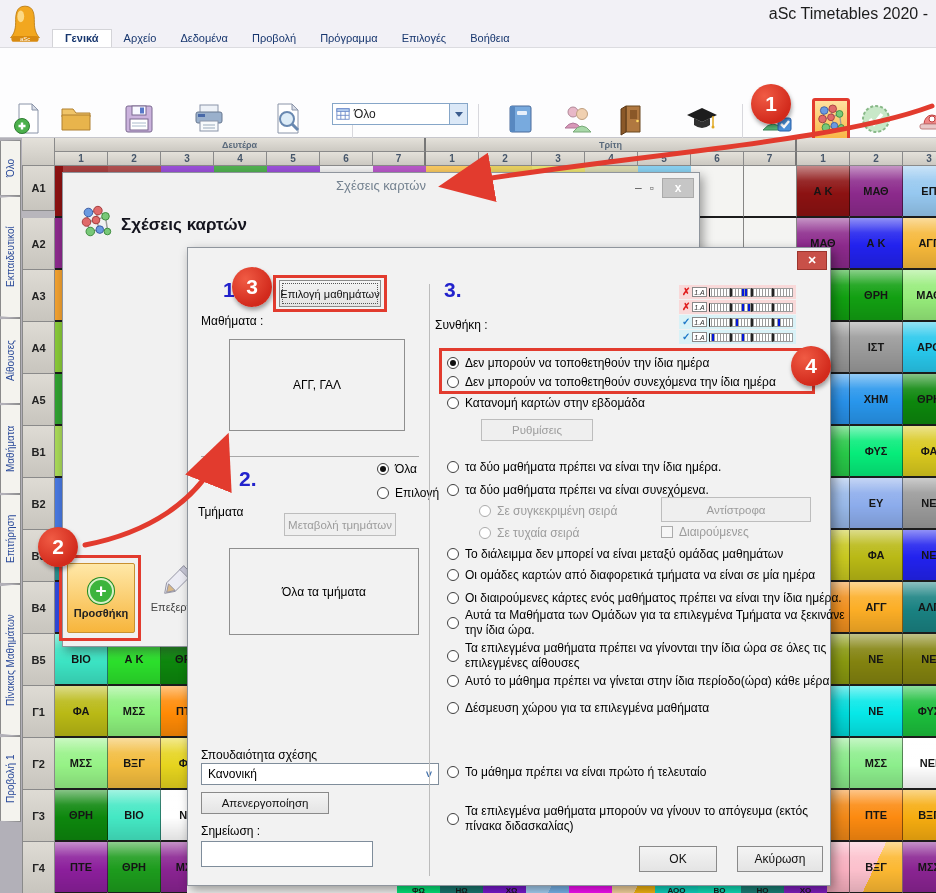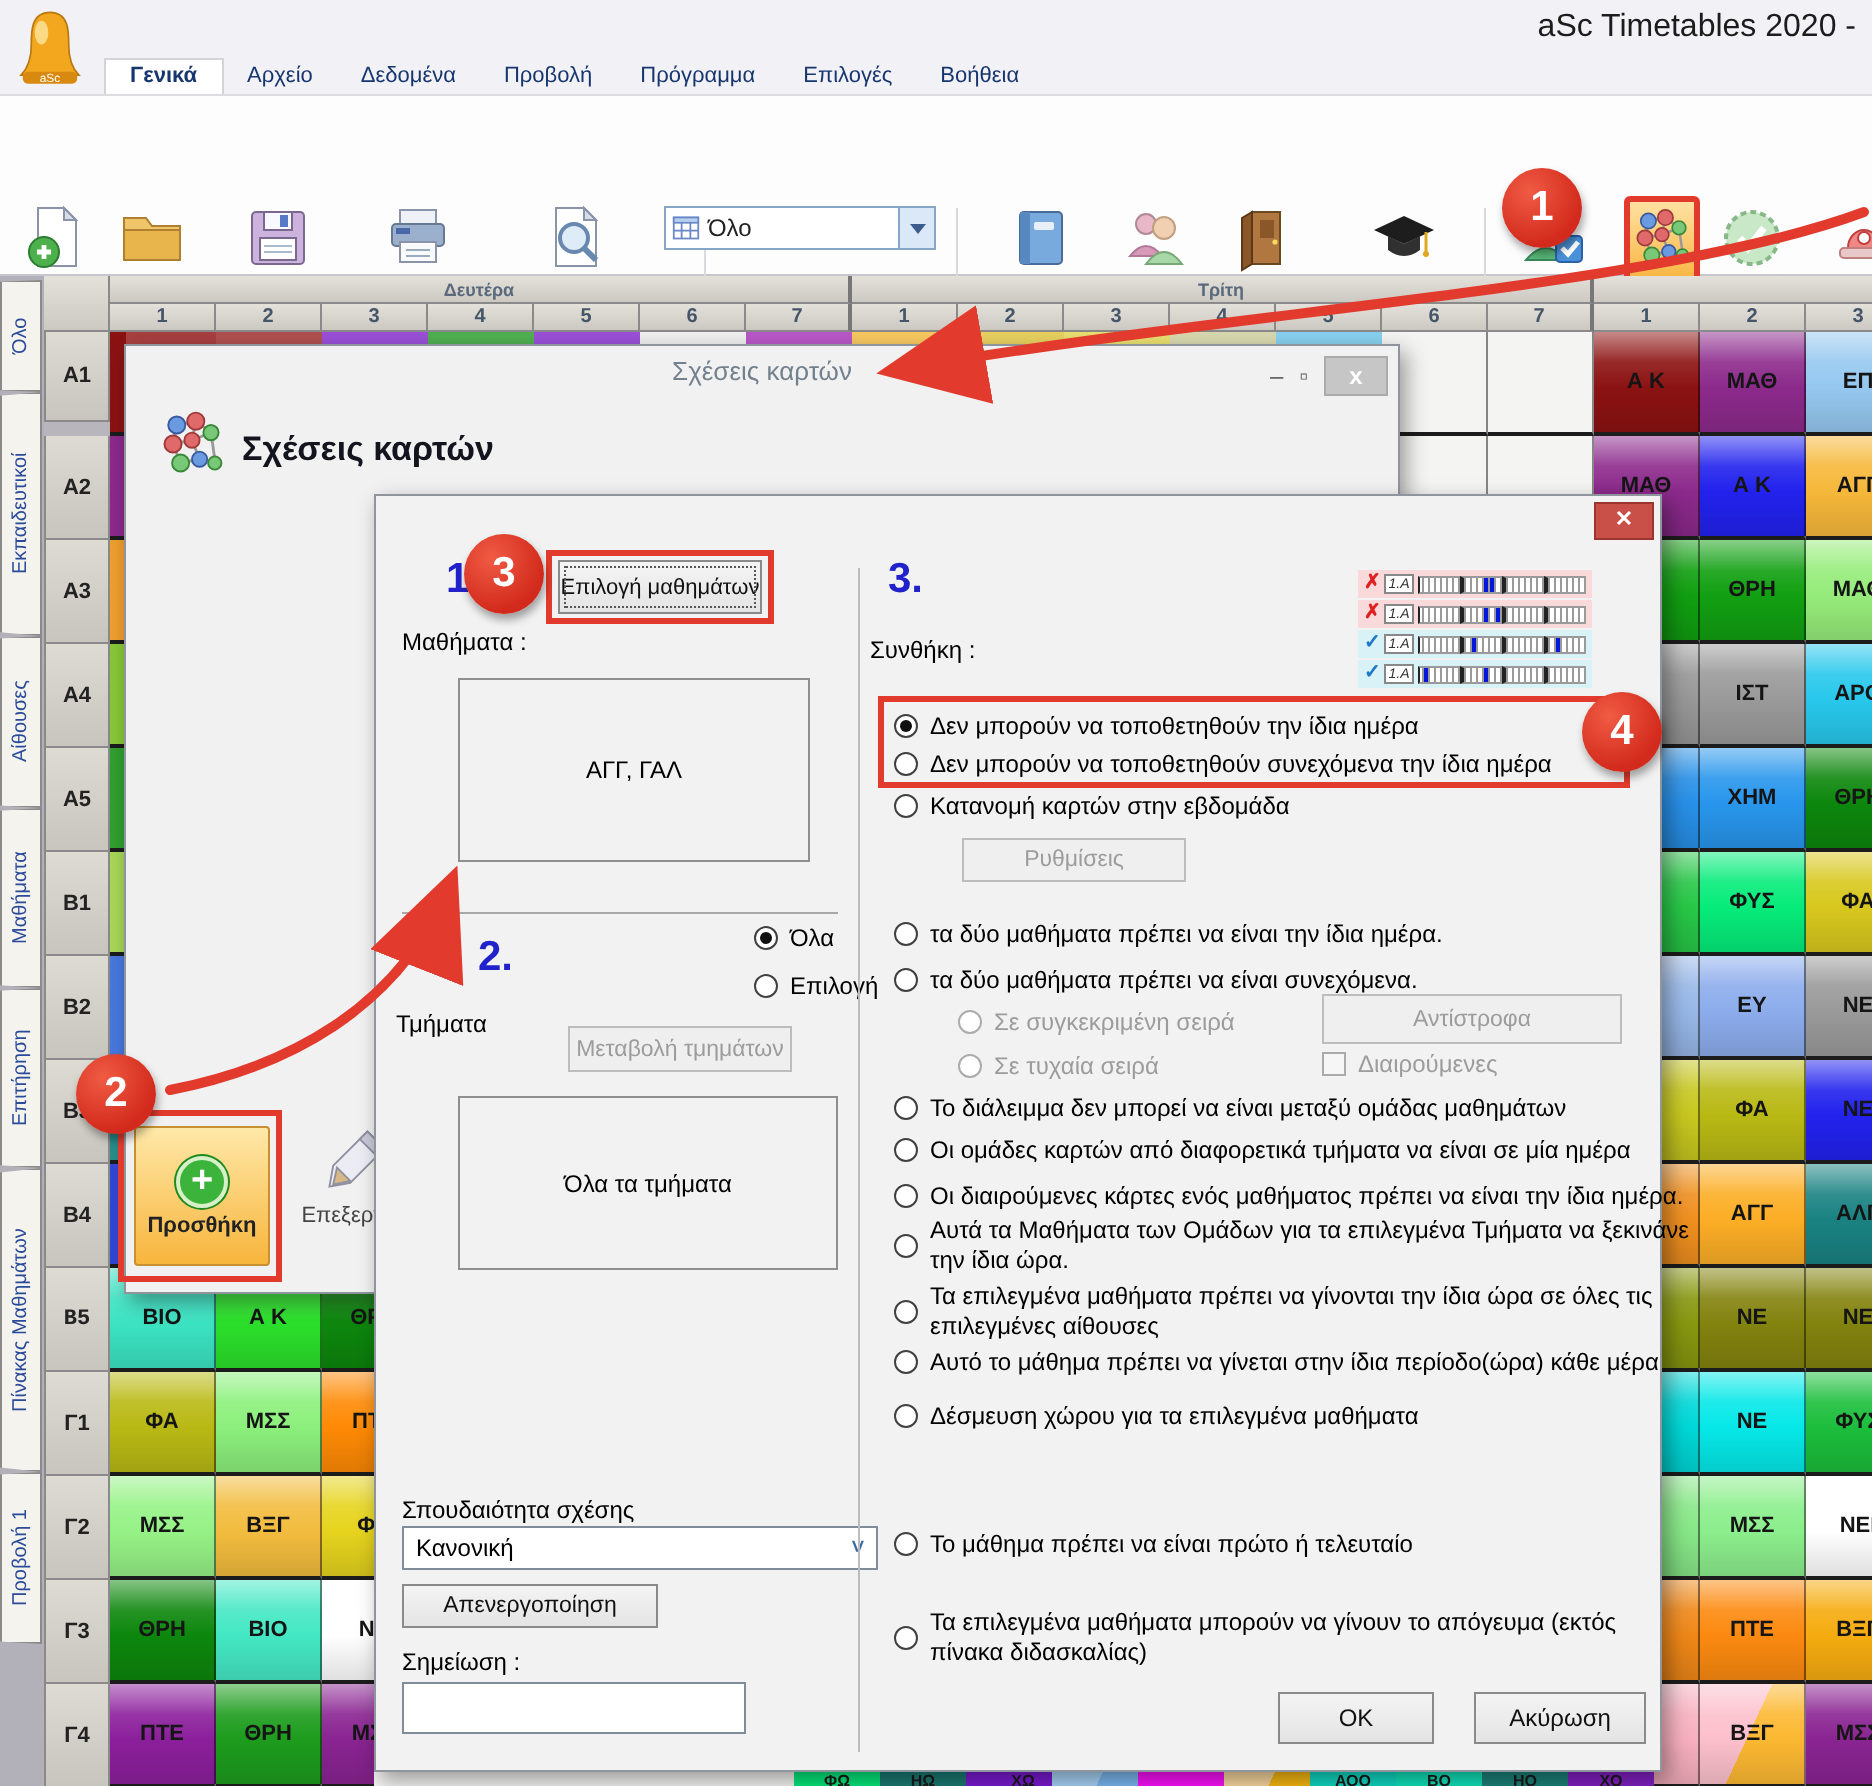--- a/index.html
+++ b/index.html
@@ -284,21 +284,21 @@
     <div class="seg" style="left: 55px; top: 582px; width: 8px; height: 52px; background: rgb(48, 72, 216); border-bottom: 2px solid rgb(28, 28, 28);"></div>
     <div class="rowlab" style="left: 22px; top: 166px; width: 33px; height: 45px;">A1</div>
     <div class="rowlab" style="left: 22px; top: 218px; width: 33px; height: 52px;">A2</div>
     <div class="rowlab" style="left: 22px; top: 270px; width: 33px; height: 52px;">A3</div>
     <div class="rowlab" style="left: 22px; top: 322px; width: 33px; height: 52px;">A4</div>
     <div class="rowlab" style="left: 22px; top: 374px; width: 33px; height: 52px;">A5</div>
     <div class="rowlab" style="left: 22px; top: 426px; width: 33px; height: 52px;">B1</div>
     <div class="rowlab" style="left: 22px; top: 478px; width: 33px; height: 52px;">B2</div>
     <div class="rowlab" style="left: 22px; top: 530px; width: 33px; height: 52px;">B3</div>
     <div class="rowlab" style="left: 22px; top: 582px; width: 33px; height: 52px;">B4</div>
-    <div class="rowlab" style="left: 22px; top: 634px; width: 33px; height: 52px; font-family: Liberation Mono, monospace;">B5</div>
+    <div class="rowlab" style="left: 22px; top: 634px; width: 33px; height: 52px;">B5</div>
     <div class="rowlab" style="left: 22px; top: 686px; width: 33px; height: 52px;">Γ1</div>
     <div class="rowlab" style="left: 22px; top: 738px; width: 33px; height: 52px;">Γ2</div>
     <div class="rowlab" style="left: 22px; top: 790px; width: 33px; height: 52px;">Γ3</div>
     <div class="rowlab" style="left: 22px; top: 842px; width: 33px; height: 52px;">Γ4</div>
     <div class="cell" style="left: 55px; top: 634px; width: 53px; height: 52px; background: linear-gradient(rgba(255, 255, 255, 0.5) 0%, rgba(255, 255, 255, 0.1) 30%, rgba(0, 0, 0, 0) 55%, rgba(0, 0, 0, 0.12) 100%), linear-gradient(rgb(60, 228, 196), rgb(60, 228, 196));">ΒΙΟ</div>
     <div class="cell" style="left: 108px; top: 634px; width: 53px; height: 52px; background: linear-gradient(rgba(255, 255, 255, 0.5) 0%, rgba(255, 255, 255, 0.1) 30%, rgba(0, 0, 0, 0) 55%, rgba(0, 0, 0, 0.12) 100%), linear-gradient(rgb(44, 224, 44), rgb(44, 224, 44));">Α Κ</div>
     <div class="cell" style="left: 161px; top: 634px; width: 53px; height: 52px; background: linear-gradient(rgba(255, 255, 255, 0.5) 0%, rgba(255, 255, 255, 0.1) 30%, rgba(0, 0, 0, 0) 55%, rgba(0, 0, 0, 0.12) 100%), linear-gradient(rgb(13, 135, 13), rgb(13, 135, 13));">ΘΡΗ</div>
     <div class="cell" style="left: 55px; top: 686px; width: 53px; height: 52px; background: linear-gradient(rgba(255, 255, 255, 0.5) 0%, rgba(255, 255, 255, 0.1) 30%, rgba(0, 0, 0, 0) 55%, rgba(0, 0, 0, 0.12) 100%), linear-gradient(rgb(185, 185, 21), rgb(185, 185, 21));">ΦΑ</div>
     <div class="cell" style="left: 108px; top: 686px; width: 53px; height: 52px; background: linear-gradient(rgba(255, 255, 255, 0.5) 0%, rgba(255, 255, 255, 0.1) 30%, rgba(0, 0, 0, 0) 55%, rgba(0, 0, 0, 0.12) 100%), linear-gradient(rgb(140, 240, 124), rgb(140, 240, 124));">ΜΣΣ</div>
     <div class="cell" style="left: 161px; top: 686px; width: 53px; height: 52px; background: linear-gradient(rgba(255, 255, 255, 0.5) 0%, rgba(255, 255, 255, 0.1) 30%, rgba(0, 0, 0, 0) 55%, rgba(0, 0, 0, 0.12) 100%), linear-gradient(rgb(255, 138, 5), rgb(255, 138, 5));">ΠΤΕ</div>

